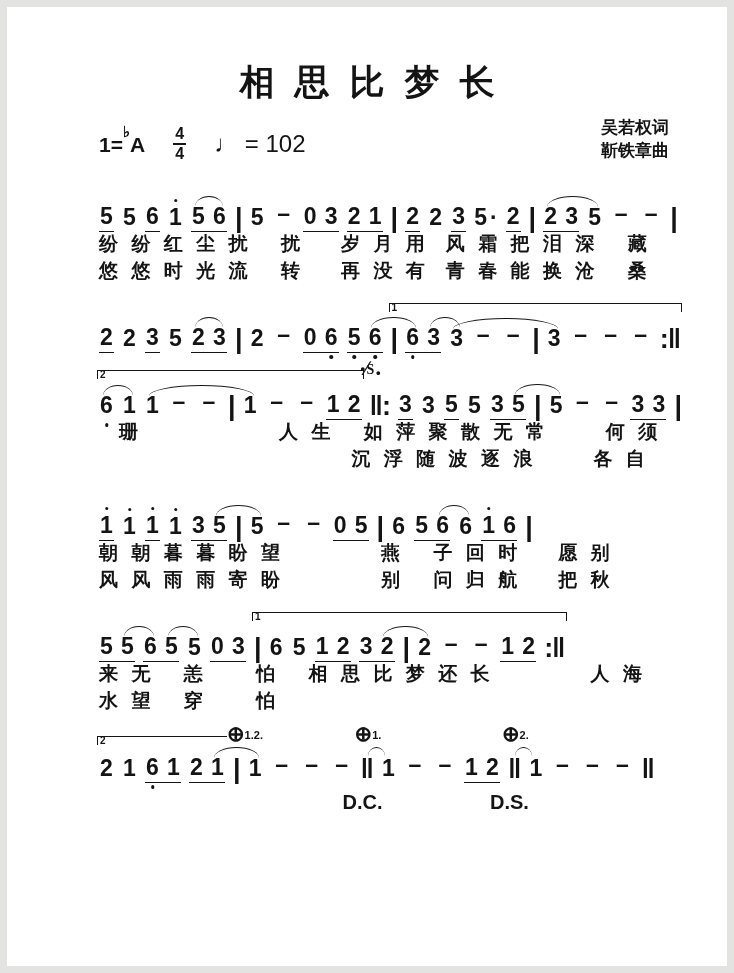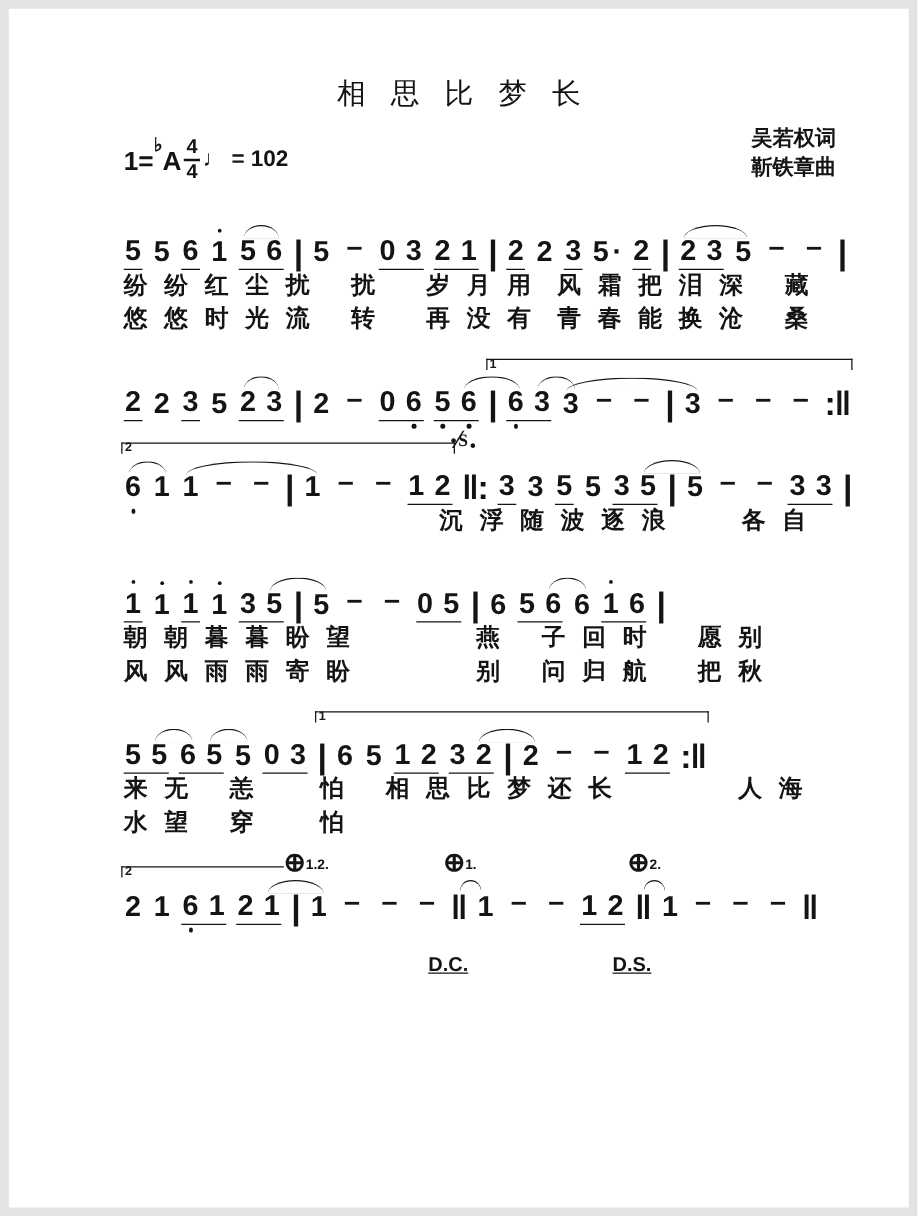--- a/index.html
+++ b/index.html
@@ -1,29 +1,29 @@
 <!DOCTYPE html>
 <html><head>
 <meta charset="utf-8">
 <style>
   html,body{margin:0;padding:0;background:#fff;}
   .page{position:relative;width:734px;height:973px;box-sizing:border-box;
         background:#fff;border:7px solid #e3e3e1;overflow:hidden;
         font-family:"Liberation Sans",sans-serif;color:#141414;}
-  .title{margin-top:52px;text-align:center;font-size:23px;font-weight:normal;
+  .title{margin-top:52px;text-align:center;font-size:35px;font-weight:bold;
          letter-spacing:20px;text-indent:20px;font-family:"DejaVu Serif",serif;}
   .hdr{display:flex;justify-content:space-between;align-items:flex-end;
        margin:10px 58px 4px 92px;}
-  .keyrow{display:flex;align-items:center;gap:2px;font-weight:bold;font-size:21px;}
+  .keyrow{display:flex;align-items:center;gap:28px;font-weight:bold;font-size:21px;}
   .flat{font-size:15px;vertical-align:super;position:relative;top:-7px;}
   .meter{display:inline-flex;flex-direction:column;align-items:center;line-height:1;
          font-size:16px;font-weight:bold;}
   .meter .mt{border-bottom:2px solid #141414;padding:0 2px 1px;}
   .meter .mb{padding-top:1px;}
-  .tempo{font-size:18px;font-weight:bold;}
+  .tempo{font-size:24px;font-weight:normal;}
   .credits{text-align:right;font-size:17px;line-height:1.35;
            font-family:"DejaVu Serif",serif;font-weight:bold;}
   .music{margin:26px 46px 0 92px;}
   .system{margin-bottom:23px;}
   .notes-row{position:relative;display:flex;align-items:flex-end;gap:8px;
              height:44px;font-weight:bold;font-size:23px;}
   .note{position:relative;display:inline-block;min-width:15px;text-align:center;
         padding-bottom:3px;line-height:1;}
   .note.u{border-bottom:1.7px solid #141414;}
   .oa{position:absolute;top:-7px;left:50%;transform:translateX(-50%);
@@ -36,21 +36,21 @@
   .grp.beam{border-bottom:1.7px solid #141414;padding-bottom:3px;}
   .grp.beam > .note{padding-bottom:0;border-bottom:none;}
   .grp.vg{gap:8px;}
   .dash{display:inline-block;width:22px;text-align:center;padding-bottom:7px;line-height:1;}
   .bar{position:relative;display:inline-block;padding-bottom:0;line-height:1;}
   .bar-glyph{font-size:27px;font-weight:bold;letter-spacing:-1px;}
   .ab{position:absolute;left:-6px;top:-33px;display:flex;align-items:flex-start;
       white-space:nowrap;}
   .coda{font-size:21px;font-weight:bold;line-height:1;}
   .ablab{font-size:11px;font-weight:bold;margin-top:7px;}
-  .bl{position:absolute;top:52px;left:-18px;font-size:16px;font-weight:bold;white-space:nowrap;text-decoration:underline;}
+  .bl{position:absolute;top:36px;left:-18px;font-size:20px;font-weight:bold;white-space:nowrap;}
   .tie{position:absolute;height:10px;border-top:1.7px solid #141414;
        border-radius:50% 50% 0 0 / 100% 100% 0 0;pointer-events:none;}
   .arcl{position:absolute;top:-10px;left:-13px;width:17px;height:8px;
         border-top:1.6px solid #141414;border-radius:50% 50% 0 0/100% 100% 0 0;}
   .volta-bar{position:absolute;top:-20px;left:-2px;right:-2px;height:8px;
              border-top:1.5px solid #141414;border-left:1.5px solid #141414;}
   .volta-bar.rt{border-right:1.5px solid #141414;}
   .vlab{position:absolute;left:2px;top:-1px;font-size:10px;font-weight:bold;line-height:1;}
   .lyr{font-family:Liberation Mono, monospace;font-size:19px;font-weight:bold;
        line-height:1.42;white-space:pre;letter-spacing:1px;}
@@ -214,20 +214,21 @@
           <span class="dash">–</span>
           <span class="grp beam">
             <span class="note"><span class="num">3</span></span>
             <span class="note"><span class="num">3</span></span>
           </span>
           <span class="bar"><span class="bar-glyph">|</span></span>
           <div class="tie" style="left: 3.75px; width: 30.5px; top: 9px;"></div>
           <div class="tie" style="left: 49.75px; width: 105.062px; top: 9px;"></div>
           <div class="tie" style="left: 415.75px; width: 45.0625px; top: 8px;"></div>
         </div>
+        <div class="lyr">　珊　　　　　　　人 生　 如 萍 聚 散 无 常　　　何 须</div>
         <div class="lyr">　　　　　　　　　　　　 沉 浮 随 波 逐 浪　　　各 自</div>
       </div>
       <div class="system">
         <div class="notes-row">
           <span class="note u"><span class="num">1</span><span class="oa"></span></span>
           <span class="note"><span class="num">1</span><span class="oa"></span></span>
           <span class="note u"><span class="num">1</span><span class="oa"></span></span>
           <span class="note"><span class="num">1</span><span class="oa"></span></span>
           <span class="grp beam">
             <span class="note"><span class="num">3</span></span>

